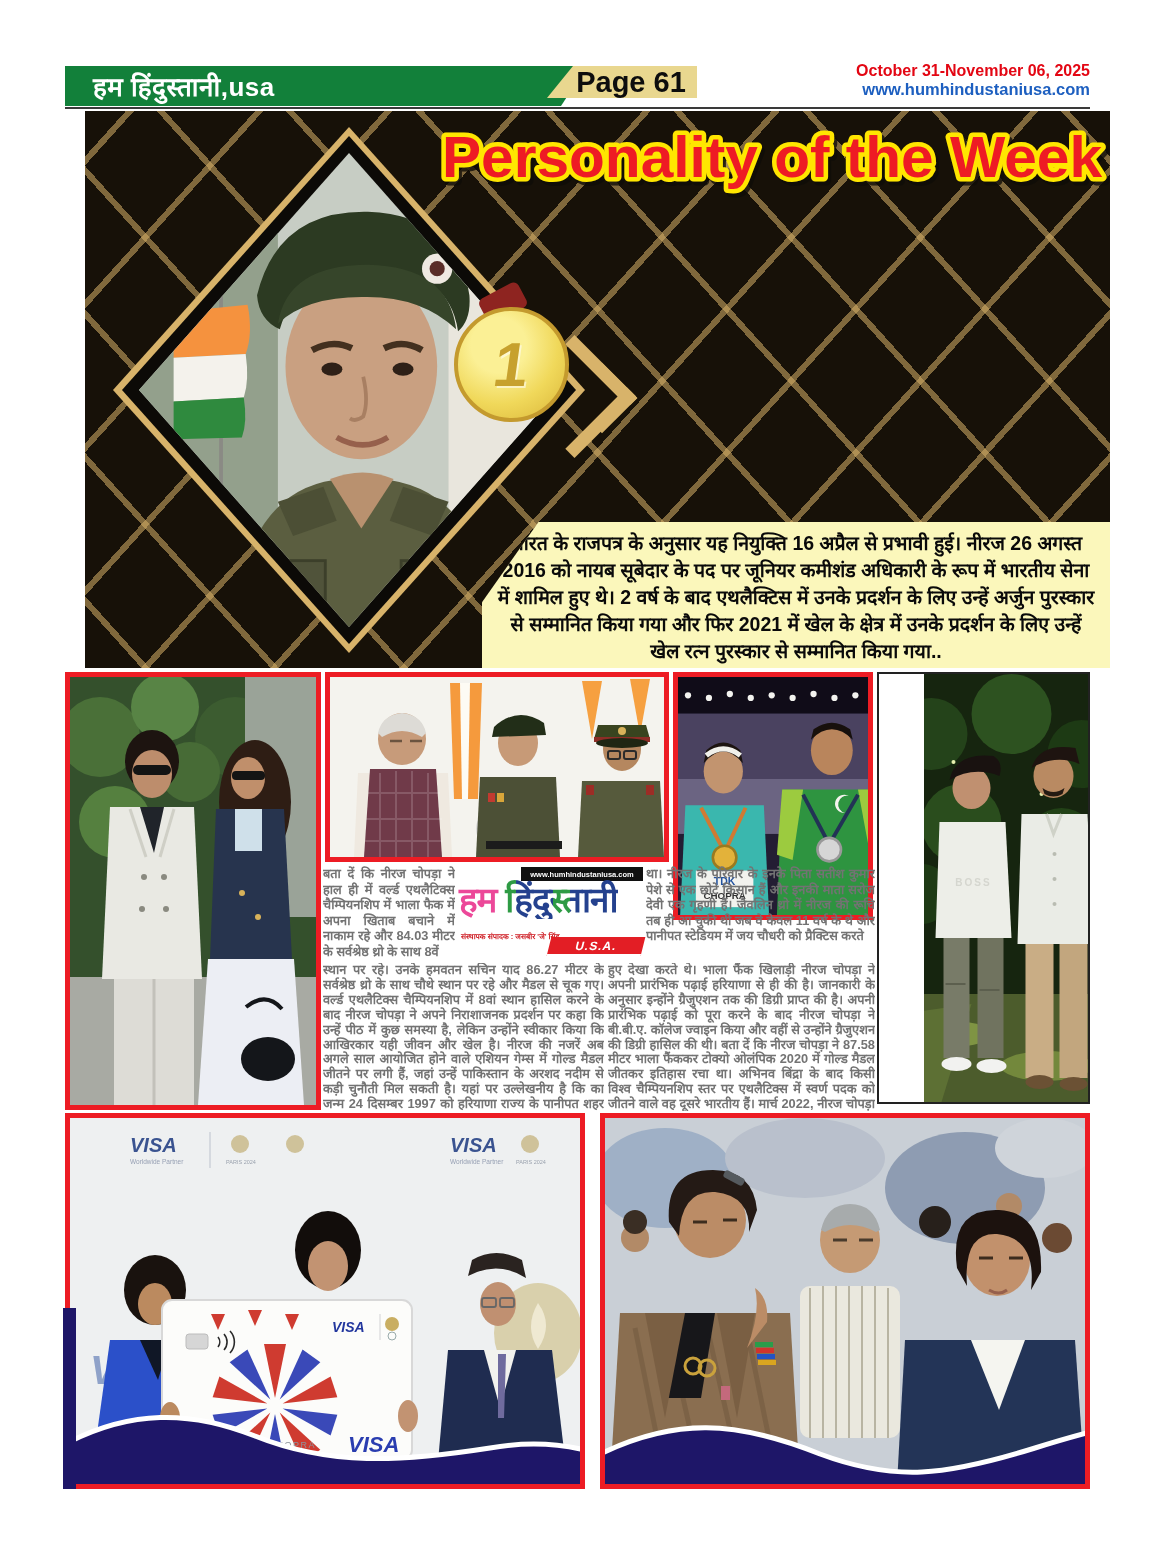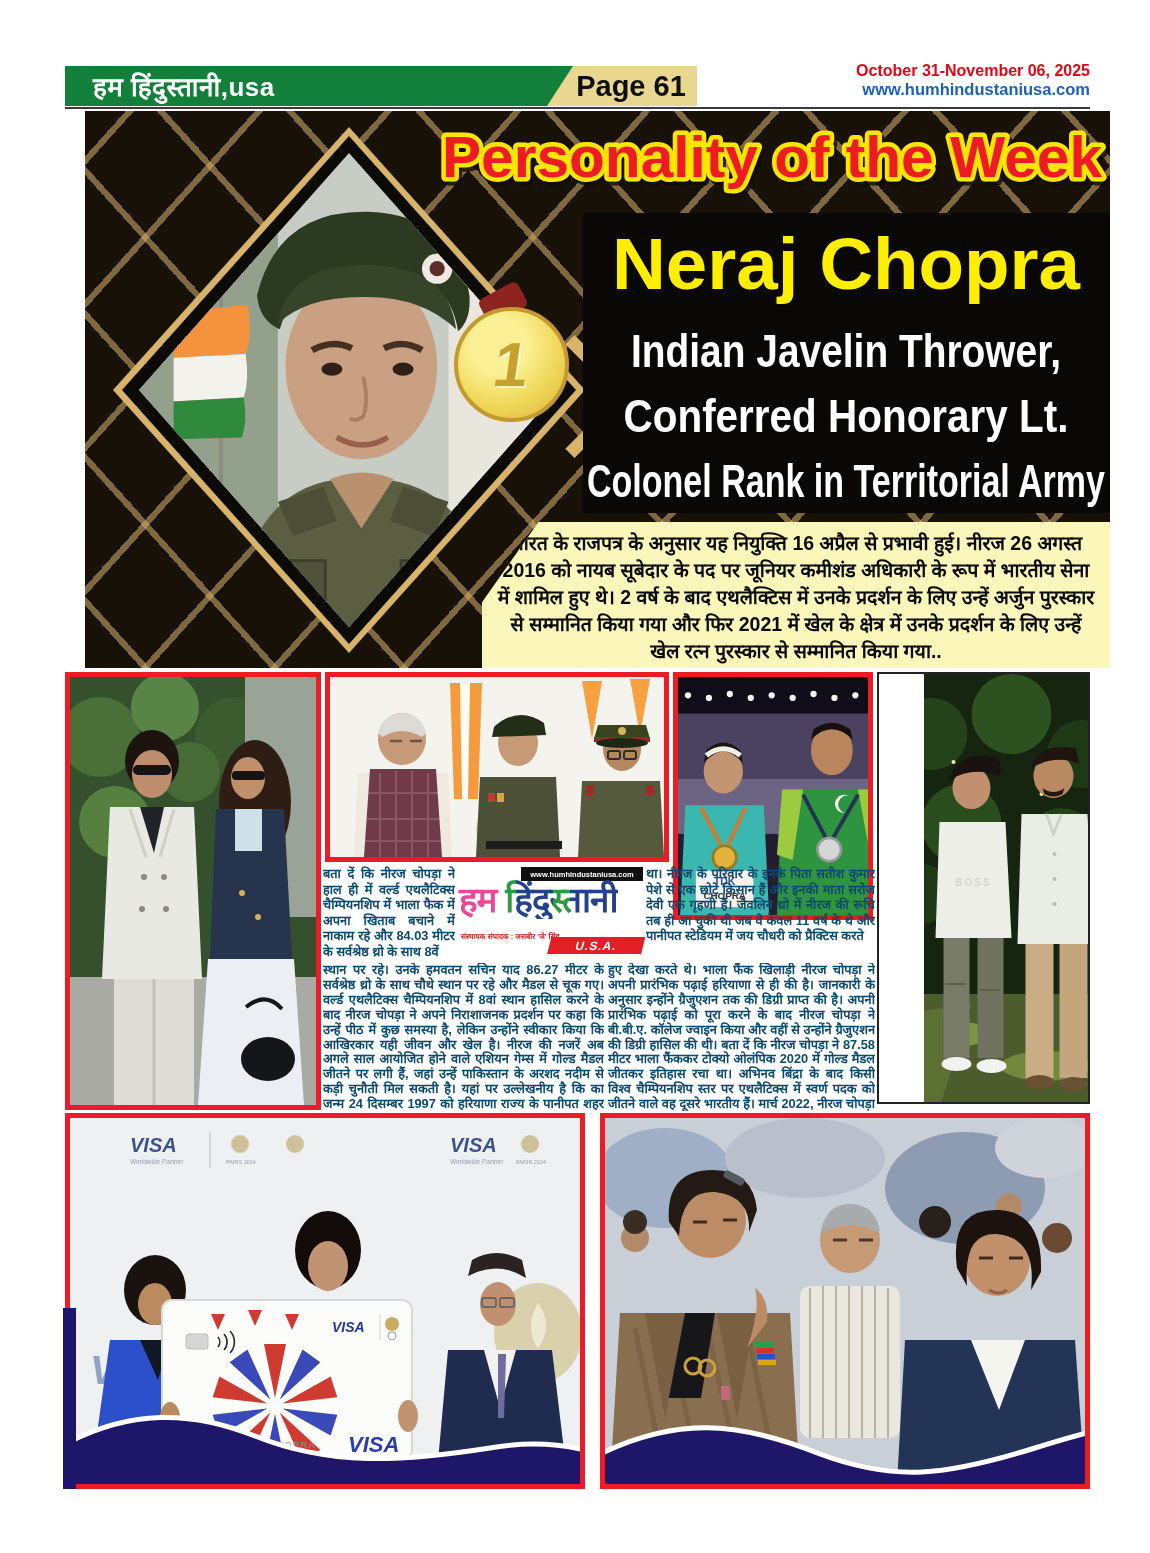--- a/index.html
+++ b/index.html
@@ -5,21 +5,21 @@
   html,body{margin:0;padding:0;background:#ffffff;}
   #page{position:relative;width:1150px;height:1553px;background:#ffffff;overflow:hidden;
         font-family:"Liberation Sans","DejaVu Sans",sans-serif;}
   .abs{position:absolute;}
 
   
   .green-bar{left:65px;top:66px;width:508px;height:40px;background:#12803a;
              clip-path:polygon(0 0,100% 0,calc(100% - 26px) 100%,0 100%);
              display:flex;align-items:center;padding-left:14px;}
   .brand{color:#fff;font-weight:bold;font-size:26px;padding-left:14px;letter-spacing:.5px;white-space:nowrap;}
-  .khaki-box{left:547px;top:66px;width:150px;height:40px;background:#e9d78f;
+  .khaki-box{left:547px;top:66px;width:150px;height:32px;background:#e9d78f;
              clip-path:polygon(26px 0,100% 0,100% 100%,0 100%);
              display:flex;align-items:center;justify-content:center;}
   .pageno{color:#0d0d0d;font-weight:bold;font-size:29px;padding-left:18px;}
   .date-block{left:700px;top:62px;width:390px;text-align:right;line-height:1.15;}
   .date-red{color:#e30613;font-weight:bold;font-size:16px;}
   .site-blue{color:#1d5fc0;font-weight:bold;font-size:16.5px;}
   .mast-rule{left:65px;top:107px;width:1025px;height:2px;background:#3a3a3a;}
 
   
   .hero{left:65px;top:111px;width:1025px;height:557px;background-color:#171108;
@@ -54,21 +54,21 @@
   
   .frame-red{border:5px solid #ed1c24;background:#fff;box-sizing:border-box;overflow:hidden;}
   .frame-thin{border:2px solid #222;background:#fff;box-sizing:border-box;overflow:hidden;}
   .frame-red svg,.frame-thin svg{width:100%;height:100%;display:block;}
   .p1{left:65px;top:672px;width:256px;height:438px;}
   .p2{left:325px;top:672px;width:344px;height:190px;}
   .p3{left:673px;top:672px;width:200px;height:248px;}
   .p4{left:877px;top:672px;width:213px;height:432px;padding-left:45px;}
 
   
-  .bodytext{color:#0c4a6e;font-weight:bold;text-align:justify;font-size:12.8px;line-height:15.6px;overflow:hidden;}
+  .bodytext{color:#737373;font-weight:bold;text-align:justify;font-size:12.8px;line-height:15.6px;overflow:hidden;}
   .c1t{left:323px;top:866px;width:132px;height:97px;}
   .c2t{left:646px;top:866px;width:229px;height:97px;}
   .c1r{left:323px;top:963px;width:281px;height:148px;line-height:14.9px;}
   .c2r{left:608px;top:963px;width:267px;height:148px;line-height:14.9px;}
   .c1t .ind{ text-indent:12px;}
 
   
   .logo-box{left:459px;top:867px;width:184px;height:93px;}
   .logo-black{position:absolute;left:62px;top:0;width:122px;height:14px;background:#101010;
               color:#fff;font-size:7.5px;font-weight:bold;display:flex;align-items:center;justify-content:center;}
@@ -149,30 +149,20 @@
 
     <svg class="abs kicker-svg" viewBox="0 0 678 82">
       <text x="339" y="62" text-anchor="middle" font-size="58" font-weight="bold" textLength="660" lengthAdjust="spacingAndGlyphs" fill="#ee1b24" stroke="#ffe600" stroke-width="9" stroke-linejoin="round" paint-order="stroke">Personality of the Week</text>
     </svg>
 
     <div class="abs ribbon-bit"></div>
     <div class="abs medal">
       <span class="medal-num">1</span>
     </div>
 
-    <div class="abs title-panel">
-      <svg viewBox="0 0 527 100" width="527" height="100">
-        <text x="263" y="76" text-anchor="middle" font-size="72" font-weight="bold" textLength="468" lengthAdjust="spacingAndGlyphs" fill="#ffee00">Neraj Chopra</text>
-      </svg>
-      <svg viewBox="0 0 527 196" width="527" height="196">
-        <text x="263" y="50" text-anchor="middle" font-size="47" font-weight="bold" fill="#ffffff" textLength="430" lengthAdjust="spacingAndGlyphs">Indian Javelin Thrower,</text>
-        <text x="263" y="115" text-anchor="middle" font-size="47" font-weight="bold" fill="#ffffff" textLength="445" lengthAdjust="spacingAndGlyphs">Conferred Honorary Lt.</text>
-        <text x="263" y="180" text-anchor="middle" font-size="47" font-weight="bold" fill="#ffffff" textLength="518" lengthAdjust="spacingAndGlyphs">Colonel Rank in Territorial Army</text>
-      </svg>
-    </div>
 
     <div class="abs intro-box">
       <span>भारत के राजपत्र के अनुसार यह नियुक्ति 16 अप्रैल से प्रभावी हुई। नीरज 26 अगस्त 2016 को नायब सूबेदार के पद पर जूनियर कमीशंड अधिकारी के रूप में भारतीय सेना में शामिल हुए थे। 2 वर्ष के बाद एथलैक्टिस में उनके प्रदर्शन के लिए उन्हें अर्जुन पुरस्कार से सम्मानित किया गया और फिर 2021 में खेल के क्षेत्र में उनके प्रदर्शन के लिए उन्हें खेल रत्न पुरस्कार से सम्मानित किया गया..</span>
     </div>
   </div>
 
   <div class="abs frame-red p1">
     <svg viewBox="0 0 246 428" preserveAspectRatio="xMidYMid slice">
       <rect width="246" height="428" fill="#34502c"></rect>
       <circle cx="30" cy="60" r="40" fill="#4a7038"></circle>

